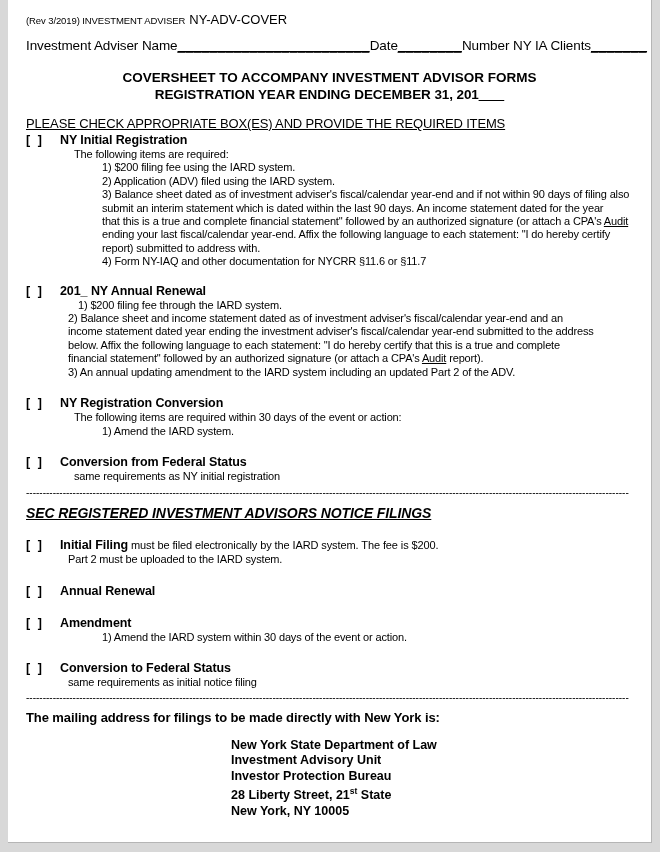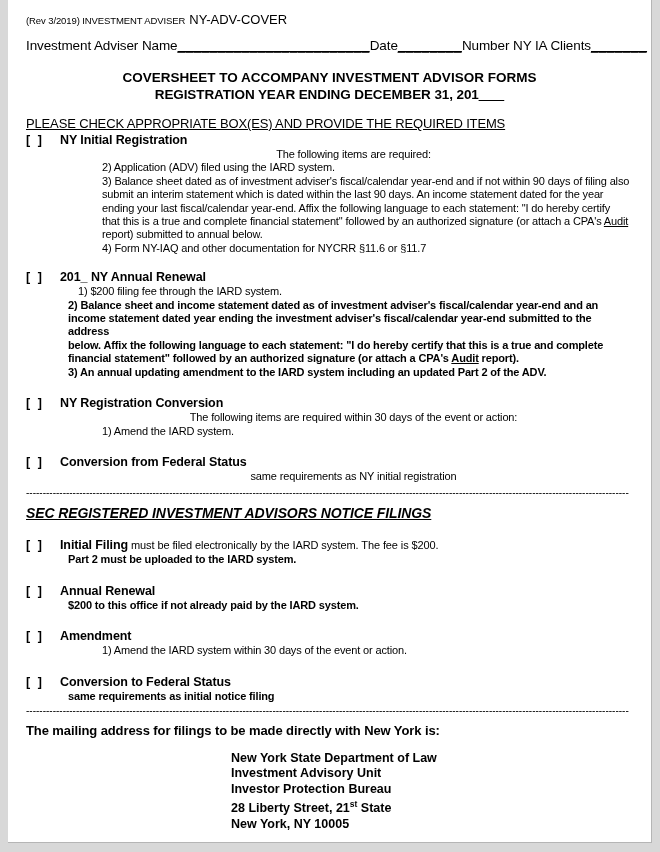--- a/index.html
+++ b/index.html
@@ -90,23 +90,23 @@
     width: 34px;
   }
   .head-label { letter-spacing: -0.1px; }
   .head-normal { font-weight: normal; font-size: 11px; letter-spacing: -0.1px;}
 
   .body-txt {
     font-size: 11px;
     line-height: 13.4px;
     letter-spacing: -0.15px;
   }
-  .ind-1 { margin-left: 48px; text-align: center; }
+  .ind-1 { margin-left: 48px; }
   .ind-2 { margin-left: 76px; }
-  .ind-3 { margin-left: 42px; font-weight: bold; }
+  .ind-3 { margin-left: 42px; }
   .gap-14 { height: 14px; }
   .gap-16 { height: 16px; }
   .gap-6 { height: 6px; }
   .gap-4 { height: 4px; }
   u.audit { text-decoration: underline; }
 
   
   .dashrule {
     font-size: 10px;
     line-height: 8px;
@@ -163,26 +163,27 @@
       <div class="ln2"><span>REGISTRATION YEAR ENDING DECEMBER 31, 201</span><span class="blank-u">___</span></div>
     </div>
 
     <div class="check-instr">PLEASE CHECK APPROPRIATE BOX(ES) AND PROVIDE THE REQUIRED ITEMS</div>
 
     <div class="block">
       <div class="block-head">
         <span class="cbx">[   ]</span><span class="head-label">NY Initial Registration</span>
       </div>
       <div class="body-txt ind-1">The following items are required:</div>
+      <div class="body-txt ind-2">1) $200 filing fee using the IARD system.</div>
       <div class="body-txt ind-2">2) Application (ADV) filed using the IARD system.</div>
       <div class="body-txt ind-2">3) Balance sheet dated as of investment adviser's fiscal/calendar year-end and if not within 90 days of filing also</div>
       <div class="body-txt ind-2">submit  an interim statement which is dated within the last 90 days.  An income statement dated for the year</div>
+      <div class="body-txt ind-2"><span>that this is a true and complete financial statement" followed by an authorized signature (or attach a CPA's </span><u class="audit">Audit</u></div>
       <div class="body-txt ind-2">ending your last fiscal/calendar year-end.  Affix the following language to each statement:  "I do hereby certify</div>
-      <div class="body-txt ind-2"><span>that this is a true and complete financial statement" followed by an authorized signature (or attach a CPA's </span><u class="audit">Audit</u></div>
-      <div class="body-txt ind-2">report) submitted to annual below.</div>
+      <div class="body-txt ind-2">report) submitted to address with.</div>
       <div class="body-txt ind-2">4) Form NY-IAQ and other documentation for NYCRR §11.6 or §11.7</div>
     </div>
 
     <div class="gap-14"></div>
 
     <div class="block">
       <div class="block-head">
         <span class="cbx">[   ]</span><span class="head-label">201_</span>&nbsp;<span class="head-label">NY Annual Renewal</span>
       </div>
       <div class="body-txt" style="margin-left:52px">1) $200 filing fee through the IARD system.</div>
@@ -226,21 +227,20 @@
       </div>
       <div class="body-txt ind-3">Part 2 must be uploaded to the IARD system.</div>
     </div>
 
     <div class="gap-16"></div>
 
     <div class="block">
       <div class="block-head">
         <span class="cbx">[   ]</span><span class="head-label">Annual Renewal</span>
       </div>
-      <div class="body-txt ind-3">$200 to this office if not already paid by the IARD system.</div>
     </div>
 
     <div class="gap-16"></div>
 
     <div class="block">
       <div class="block-head">
         <span class="cbx">[   ]</span><span class="head-label">Amendment</span>
       </div>
       <div class="body-txt ind-2">1) Amend the IARD system within 30 days of the event or action.</div>
     </div>

